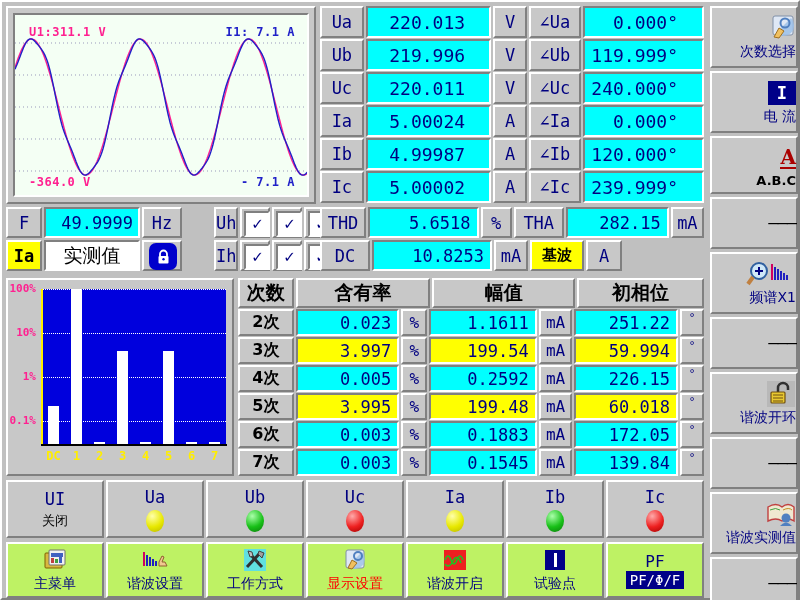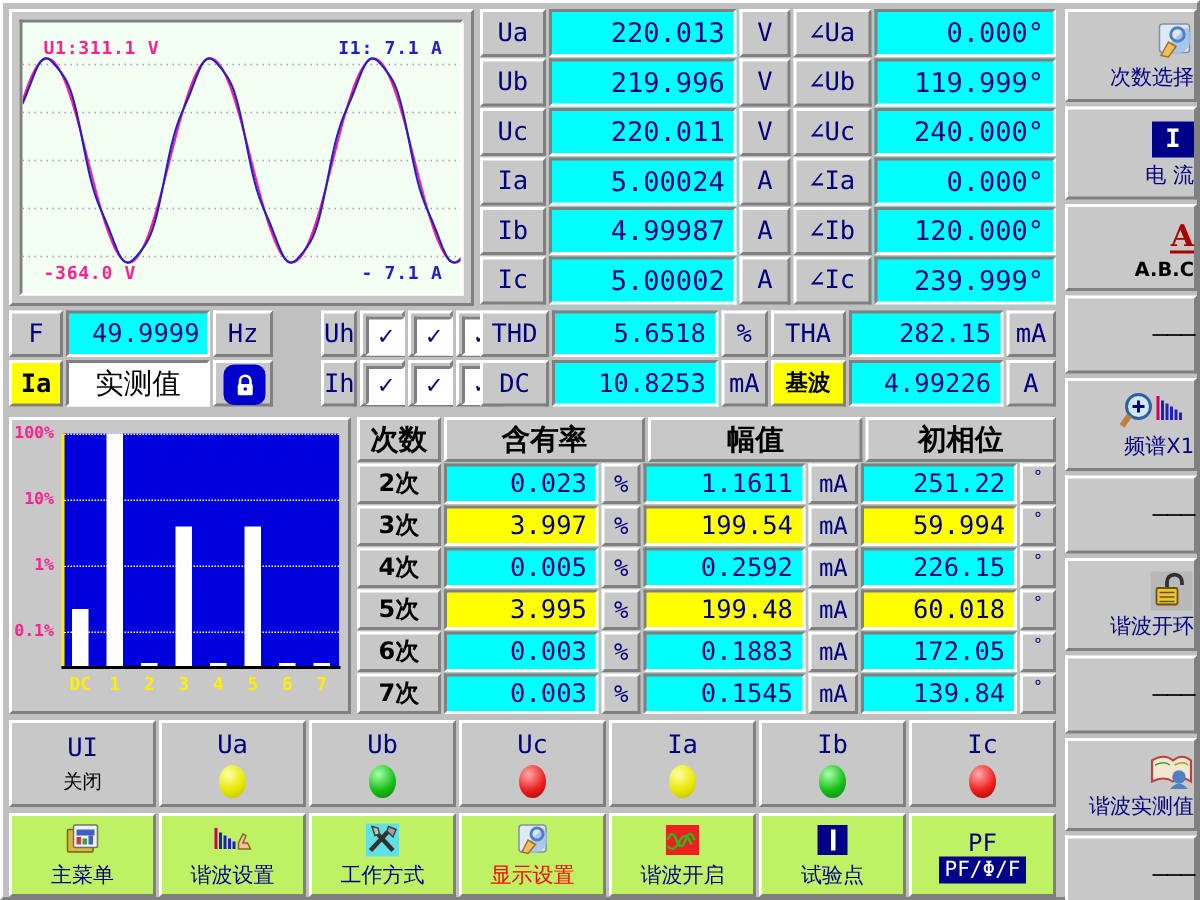--- a/index.html
+++ b/index.html
@@ -68,21 +68,21 @@
   .cell {
     background: #c8c8c8;
     display: flex; align-items: center; justify-content: center;
     font-family: "DejaVu Sans Mono", monospace;
     font-size: 17px; color: #000080; font-weight: normal;
     margin-right: 2px;
   }
   .cell.val {
     background: #00ffff;
     justify-content: flex-end;
-    padding-right: 6px;
+    padding-right: 24px;
     font-size: 18px;
   }
   .c-name  { width: 44px; }
   .c-value { width: 126px; }
   .c-unit  { width: 34px; }
   .c-ang   { width: 52px; }
   .c-angv  { width: 122px; }
 
   
   #mid-bar { position: absolute; left: 4px; top: 205px; width: 700px; height: 66px; }
@@ -361,21 +361,20 @@
         <div class="tcell out t-u">%</div>
         <div class="tcell out t-n2">THA</div>
         <div class="tcell cy in t-v2">282.15</div>
         <div class="tcell out t-u2">mA</div>
       </div>
       <div class="trow">
         <div class="tcell out t-n">DC</div>
         <div class="tcell cy in t-v">10.8253</div>
         <div class="tcell out t-u">mA</div>
         <div class="tcell yl out t-n2">基波</div>
-        <div class="tcell cy in t-v2">4.99226</div>
         <div class="tcell out t-u2">A</div>
       </div>
     </div>
   </div>
 
   <div id="spectrum" class="out">
     <div id="spec-plot">
         <div class="gridline" style="top: 0px;"></div>
         <div class="gridline" style="top: 43.9981px;"></div>
         <div class="gridline" style="top: 87.9962px;"></div>

